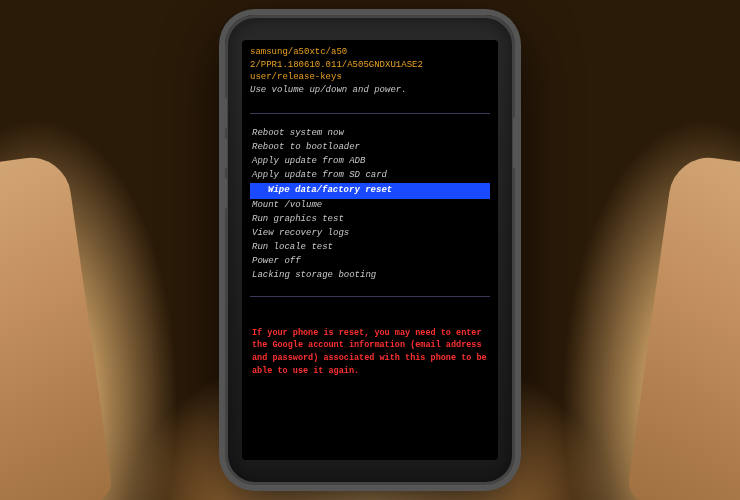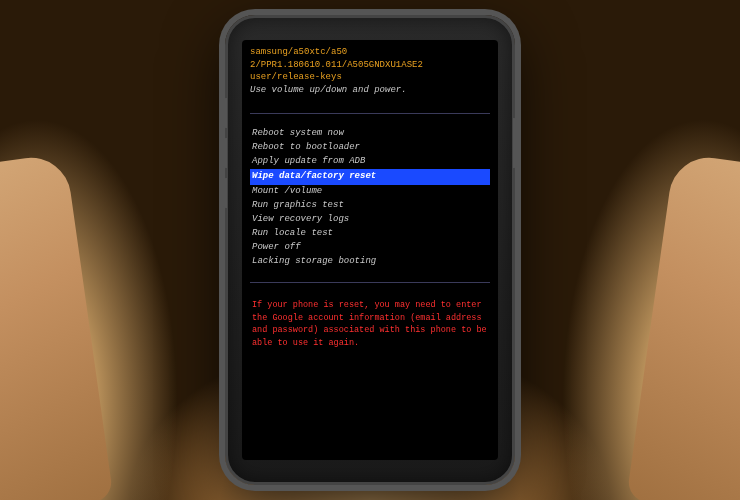--- a/index.html
+++ b/index.html
@@ -111,27 +111,28 @@
       font-family: 'Courier New', monospace;
       color: #c8c8c8;
       padding: 0 2px;
       font-style: italic;
     }
 
     .menu-item.selected {
       background: #1a4aff;
       color: #ffffff;
       font-weight: bold;
-      padding: 1px 2px;
+      padding: 1px 18px;
     }
 
     
     .warning-section {
-      margin-top: 1px;
+      margin-top: 15px;
       padding: 2px;
+      font-weight: bold;
     }
 
     .warning-text {
       color: #ff3030;
       font-size: 8.5px;
       line-height: 1.5;
       font-family: 'Courier New', monospace;
     }
 
     
@@ -226,20 +227,21 @@
           <div class="line-orange">user/release-keys</div>
           <div class="line-white">Use volume up/down and power.</div>
         </div>
 
         <div class="divider"></div>
 
         <div class="menu-section">
           <div class="menu-item">Reboot system now</div>
           <div class="menu-item">Reboot to bootloader</div>
           <div class="menu-item">Apply update from ADB</div>
+          <div class="menu-item">Apply update from SD card</div>
           <div class="menu-item selected">Wipe data/factory reset</div>
           <div class="menu-item">Mount /volume</div>
           <div class="menu-item">Run graphics test</div>
           <div class="menu-item">View recovery logs</div>
           <div class="menu-item">Run locale test</div>
           <div class="menu-item">Power off</div>
           <div class="menu-item">Lacking storage booting</div>
         </div>
 
         <div class="divider"></div>

